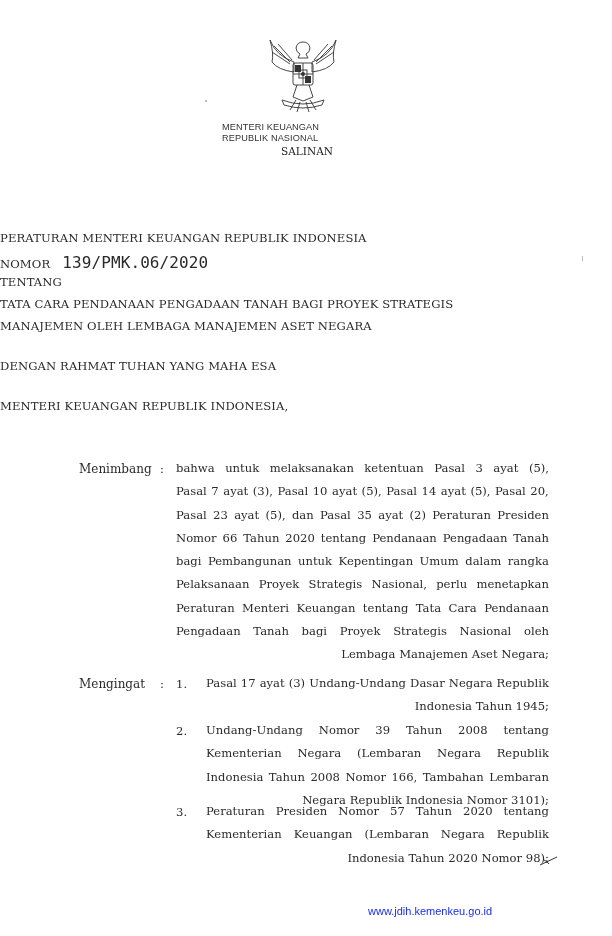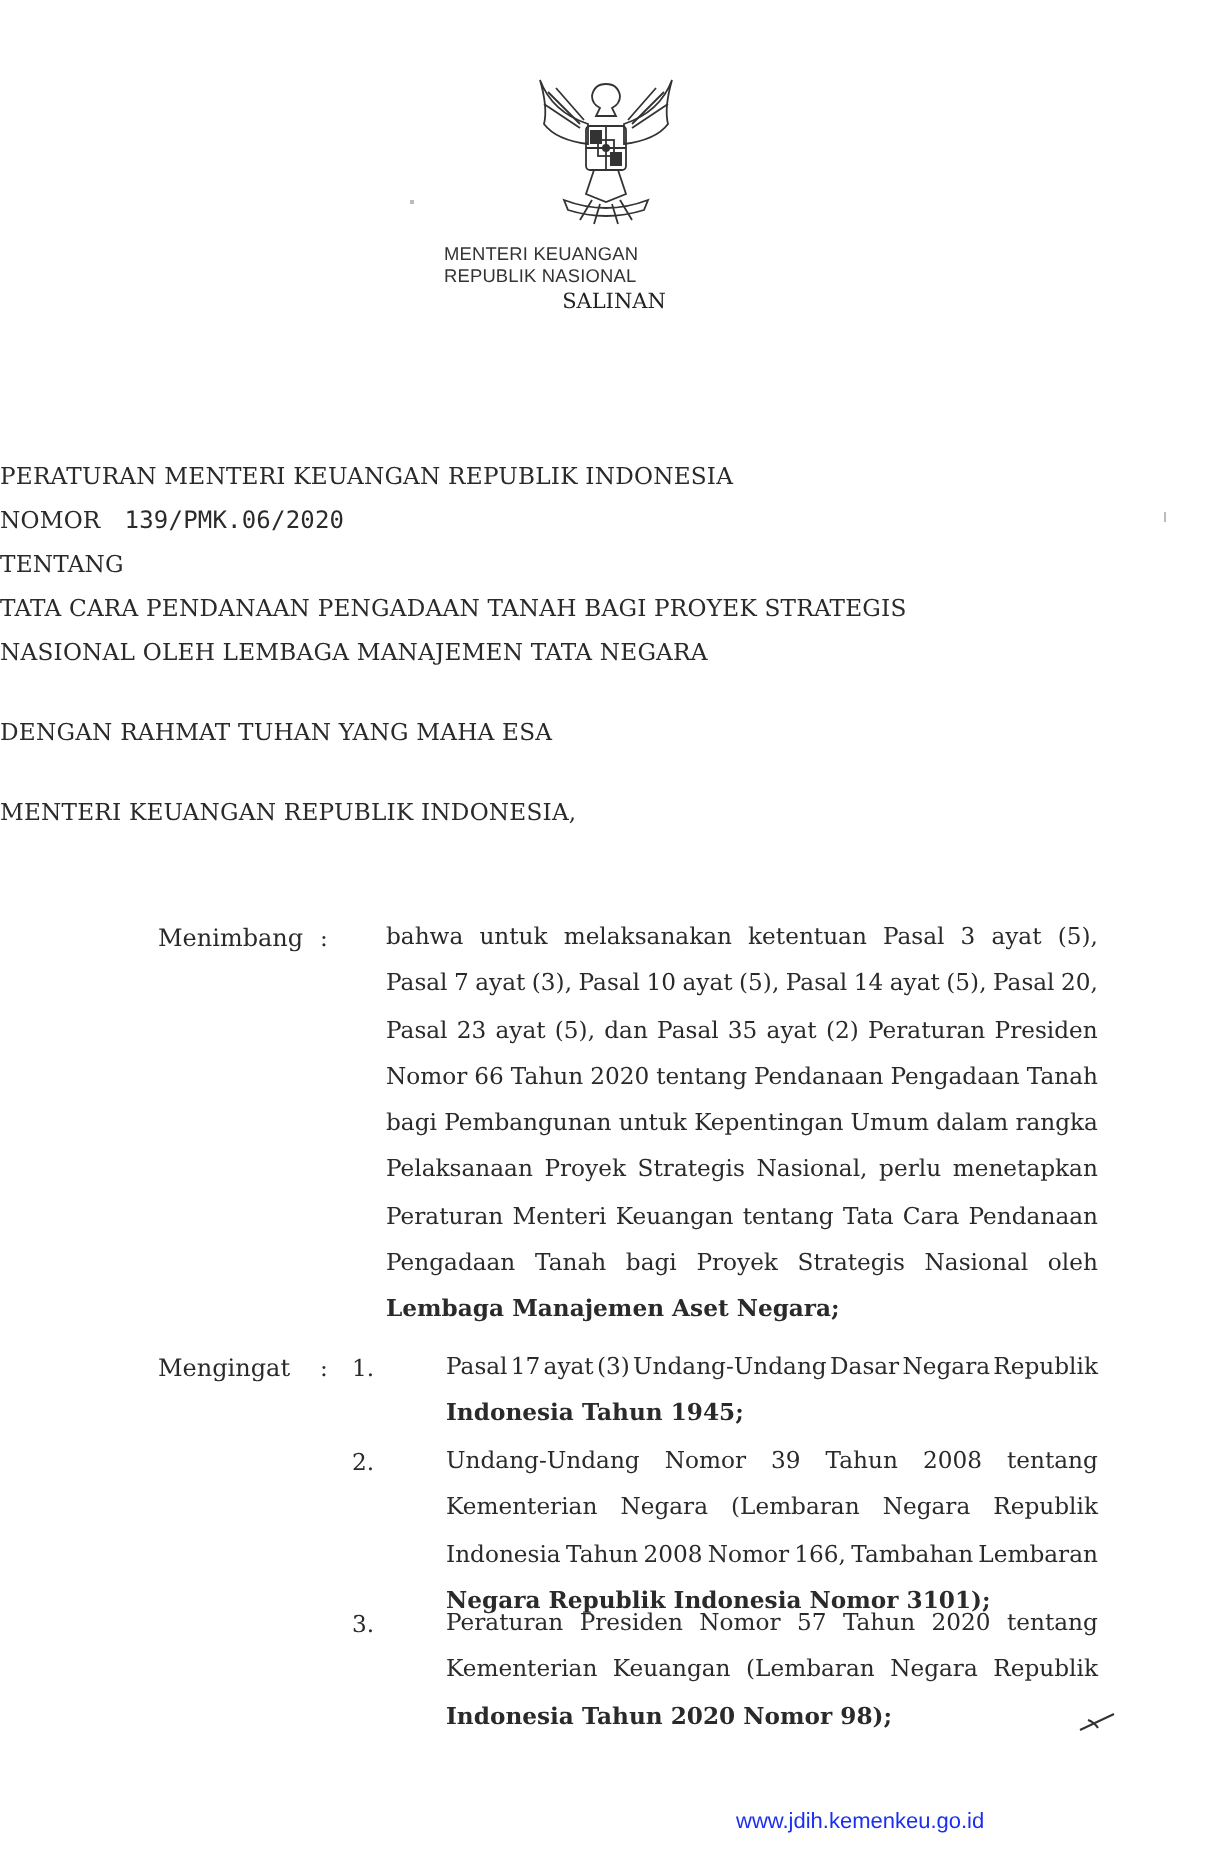--- a/index.html
+++ b/index.html
@@ -6,27 +6,27 @@
   body { width: 612px; height: 936px; position: relative; overflow: hidden;
          font-family: "DejaVu Serif", "Liberation Serif", serif; color: #2a2a2a; }
   .emblem { position: absolute; left: 264px; top: 36px; width: 78px; height: 80px; }
   .ministry { position: absolute; left: 222px; top: 122px; width: 170px; 
               font-family: "Liberation Sans", sans-serif; font-size: 9.2px; line-height: 11px;
               color: #333; letter-spacing: 0.1px; }
   .salinan { position: absolute; left: 222px; top: 145px; width: 170px; text-align: center;
              font-family: "DejaVu Serif", serif; font-weight: normal; font-size: 10.5px; color: #222; }
   .center-line { position: absolute; left: 0; width: 612px; 
                  font-size: 11.6px; letter-spacing: 0.1px; white-space: nowrap; }
-  .nomor-num { font-family: "DejaVu Sans Mono", monospace; font-size: 12px; margin-left: 12px; }
+  .nomor-num { font-family: "DejaVu Sans Mono", monospace; font-size: 16px; margin-left: 12px; }
   .label { position: absolute; left: 79px; font-size: 12px; }
   .colon { position: absolute; left: 160px; font-size: 11.6px; }
   .num { position: absolute; left: 176px; font-size: 11.6px; }
   .para { position: absolute; font-size: 11.6px; line-height: 23.3px; text-align: justify; }
-  .jline { display: flex; justify-content: space-between; height: 23.3px; align-items: baseline; margin-left: 17px; }
-  .jline.left { justify-content: flex-start; gap: 0; font-weight: bold; }
+  .jline { display: flex; justify-content: space-between; height: 23.3px; align-items: baseline; }
+  .jline.left { justify-content: flex-end; gap: 0; }
   .paraf { position: absolute; left: 538px; top: 854px; width: 22px; height: 14px; }
   .footer-url { position: absolute; left: 368px; top: 905px; font-family: "Liberation Sans", sans-serif;
                 font-size: 11px; color: #1a2ef0; }
   .specks { position: absolute; width: 2px; height: 2px; background: #bbb; }
 </style>
 </head>
 <body>
 
 <svg class="emblem" viewBox="0 0 78 80">
   <g fill="none" stroke="#333" stroke-width="0.9">
@@ -54,21 +54,21 @@
   <div>REPUBLIK NASIONAL</div>
 </div>
 <div class="salinan">SALINAN</div>
 
 <div class="center-line" style="top:231px">PERATURAN MENTERI KEUANGAN REPUBLIK INDONESIA</div>
 <div class="center-line" style="top:253px">
   <span>NOMOR</span><span class="nomor-num">139/PMK.06/2020</span>
 </div>
 <div class="center-line" style="top:275px">TENTANG</div>
 <div class="center-line" style="top:297px">TATA CARA PENDANAAN PENGADAAN TANAH BAGI PROYEK STRATEGIS</div>
-<div class="center-line" style="top:319px">NASIONAL OLEH LEMBAGA MANAJEMEN TATA NEGARA</div>
+<div class="center-line" style="top:319px">MANAJEMEN OLEH LEMBAGA MANAJEMEN ASET NEGARA</div>
 
 <div class="center-line" style="top:359px">DENGAN RAHMAT TUHAN YANG MAHA ESA</div>
 <div class="center-line" style="top:399px">MENTERI KEUANGAN REPUBLIK INDONESIA,</div>
 
 <div class="label" style="top:462px">Menimbang</div>
 <div class="colon" style="top:462px">:</div>
 <div class="para" style="left:176px; top:457px; width:373px;">
   <div class="jline">
       <span>bahwa</span>
       <span>untuk</span>

